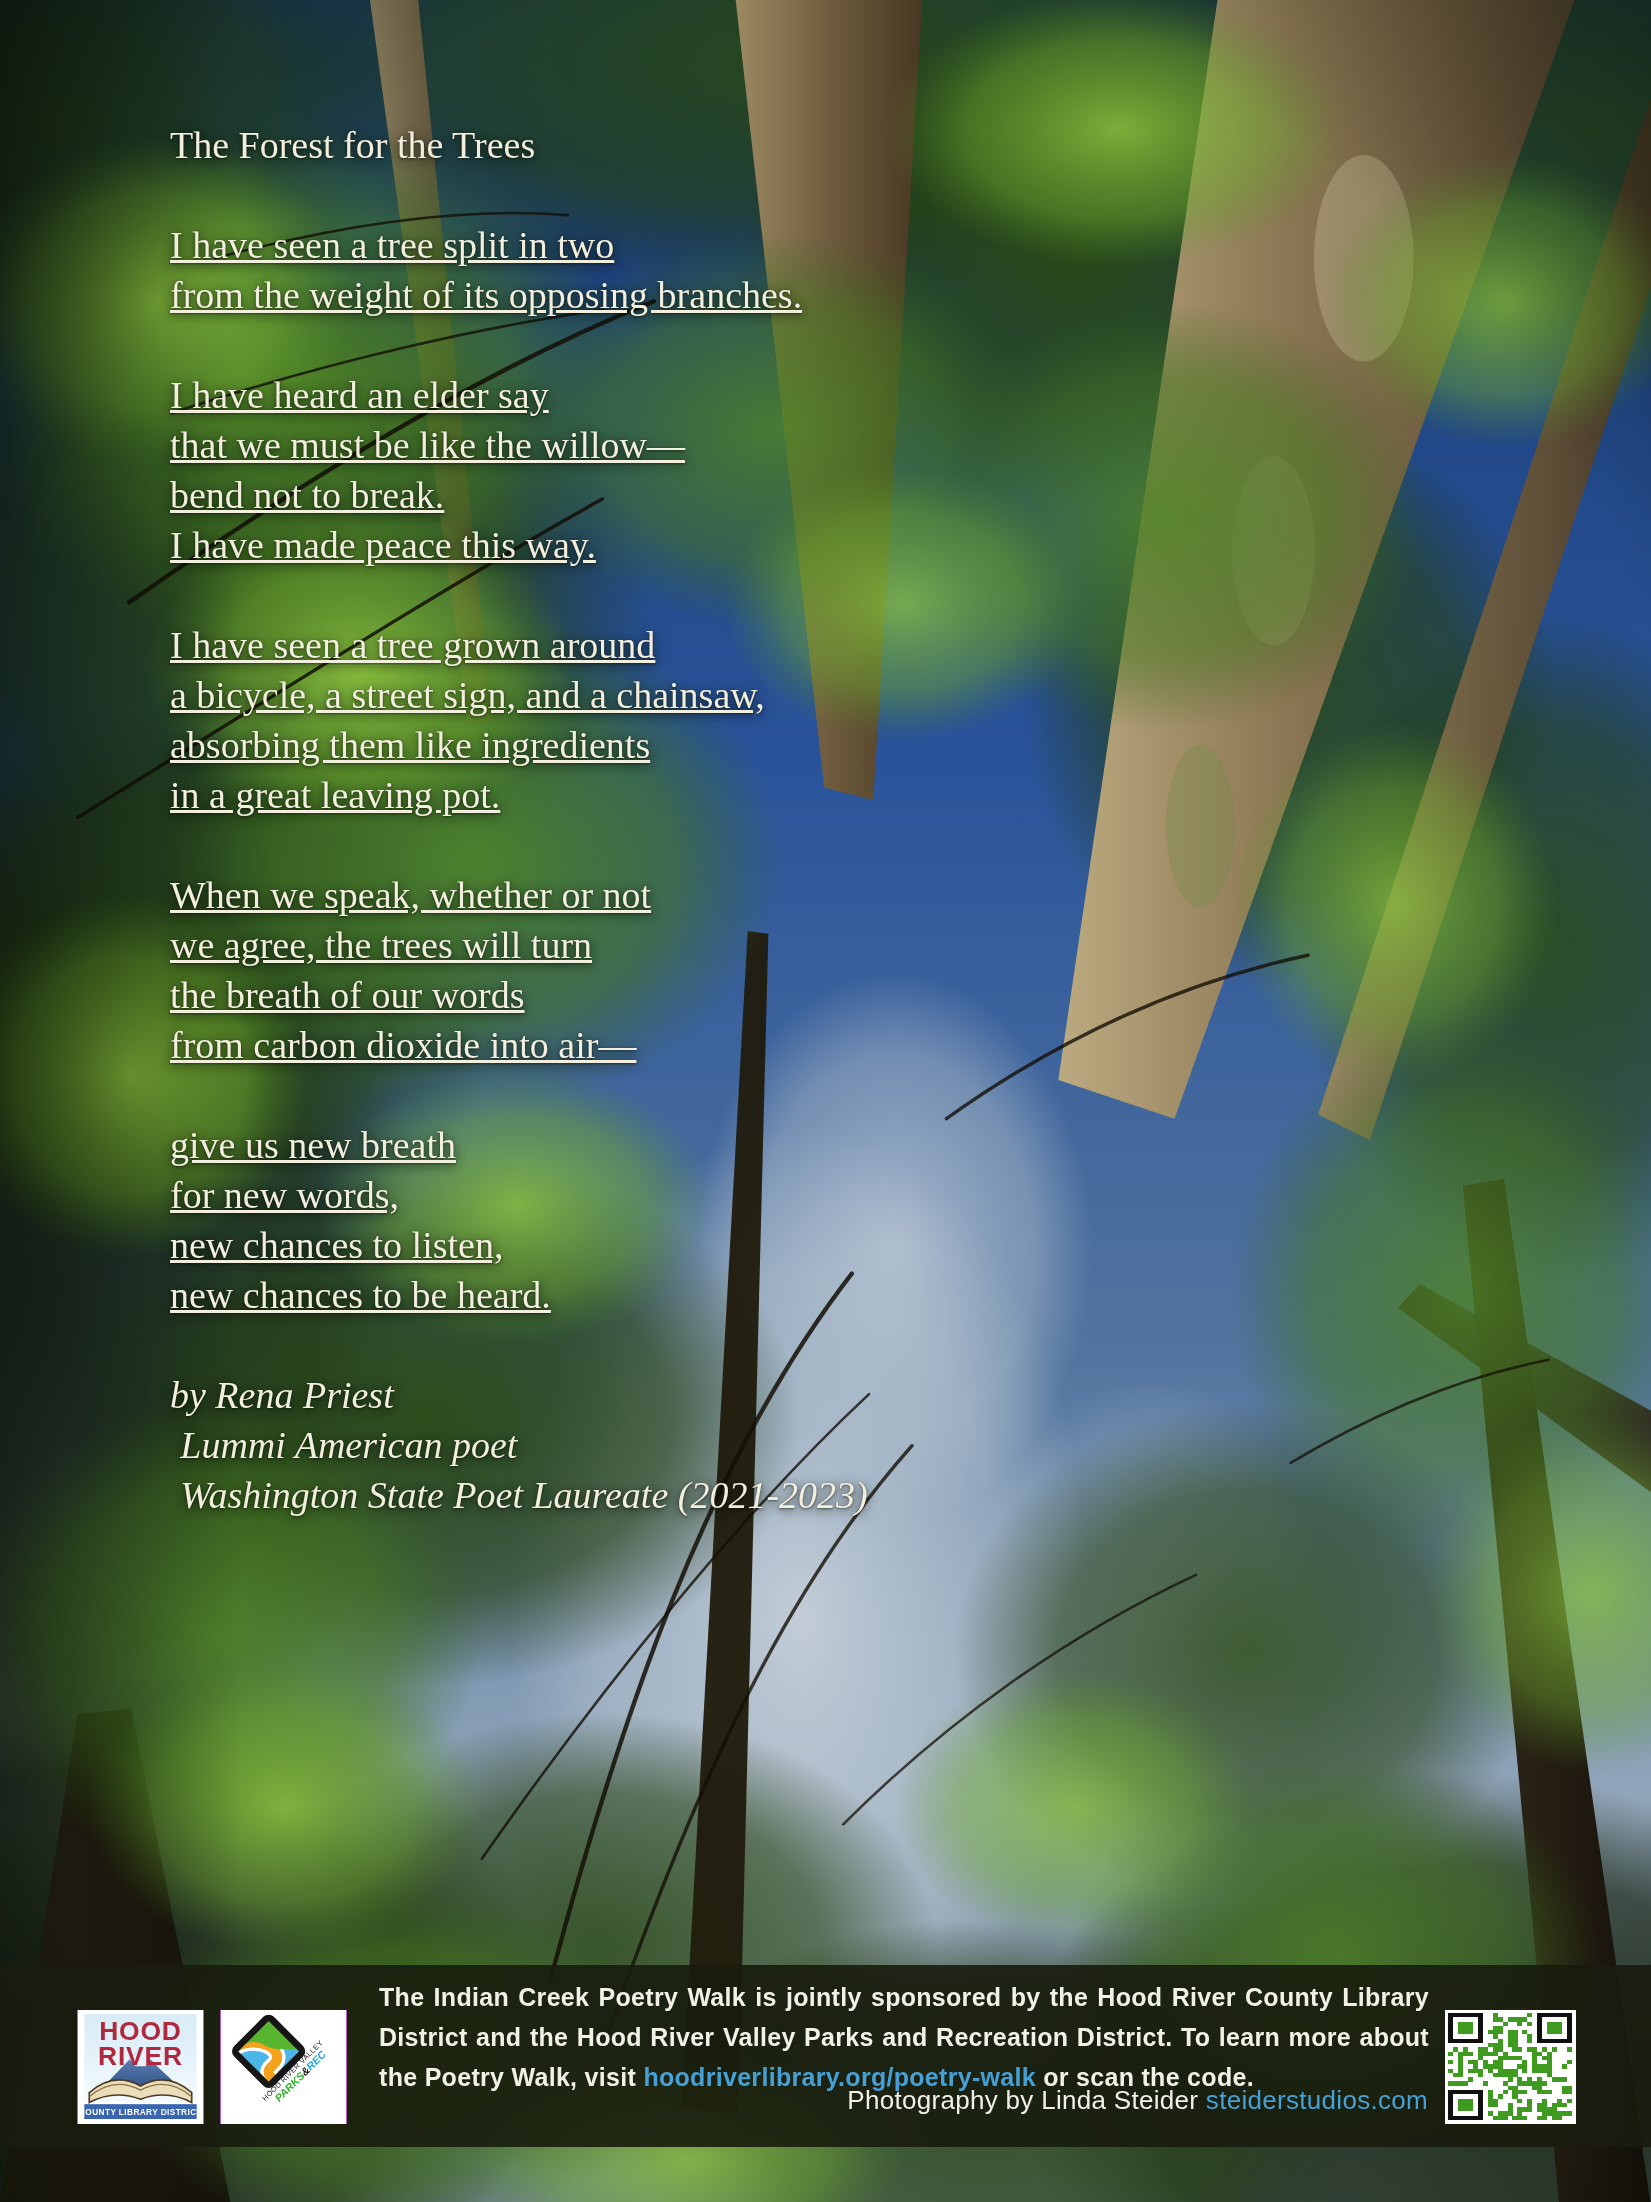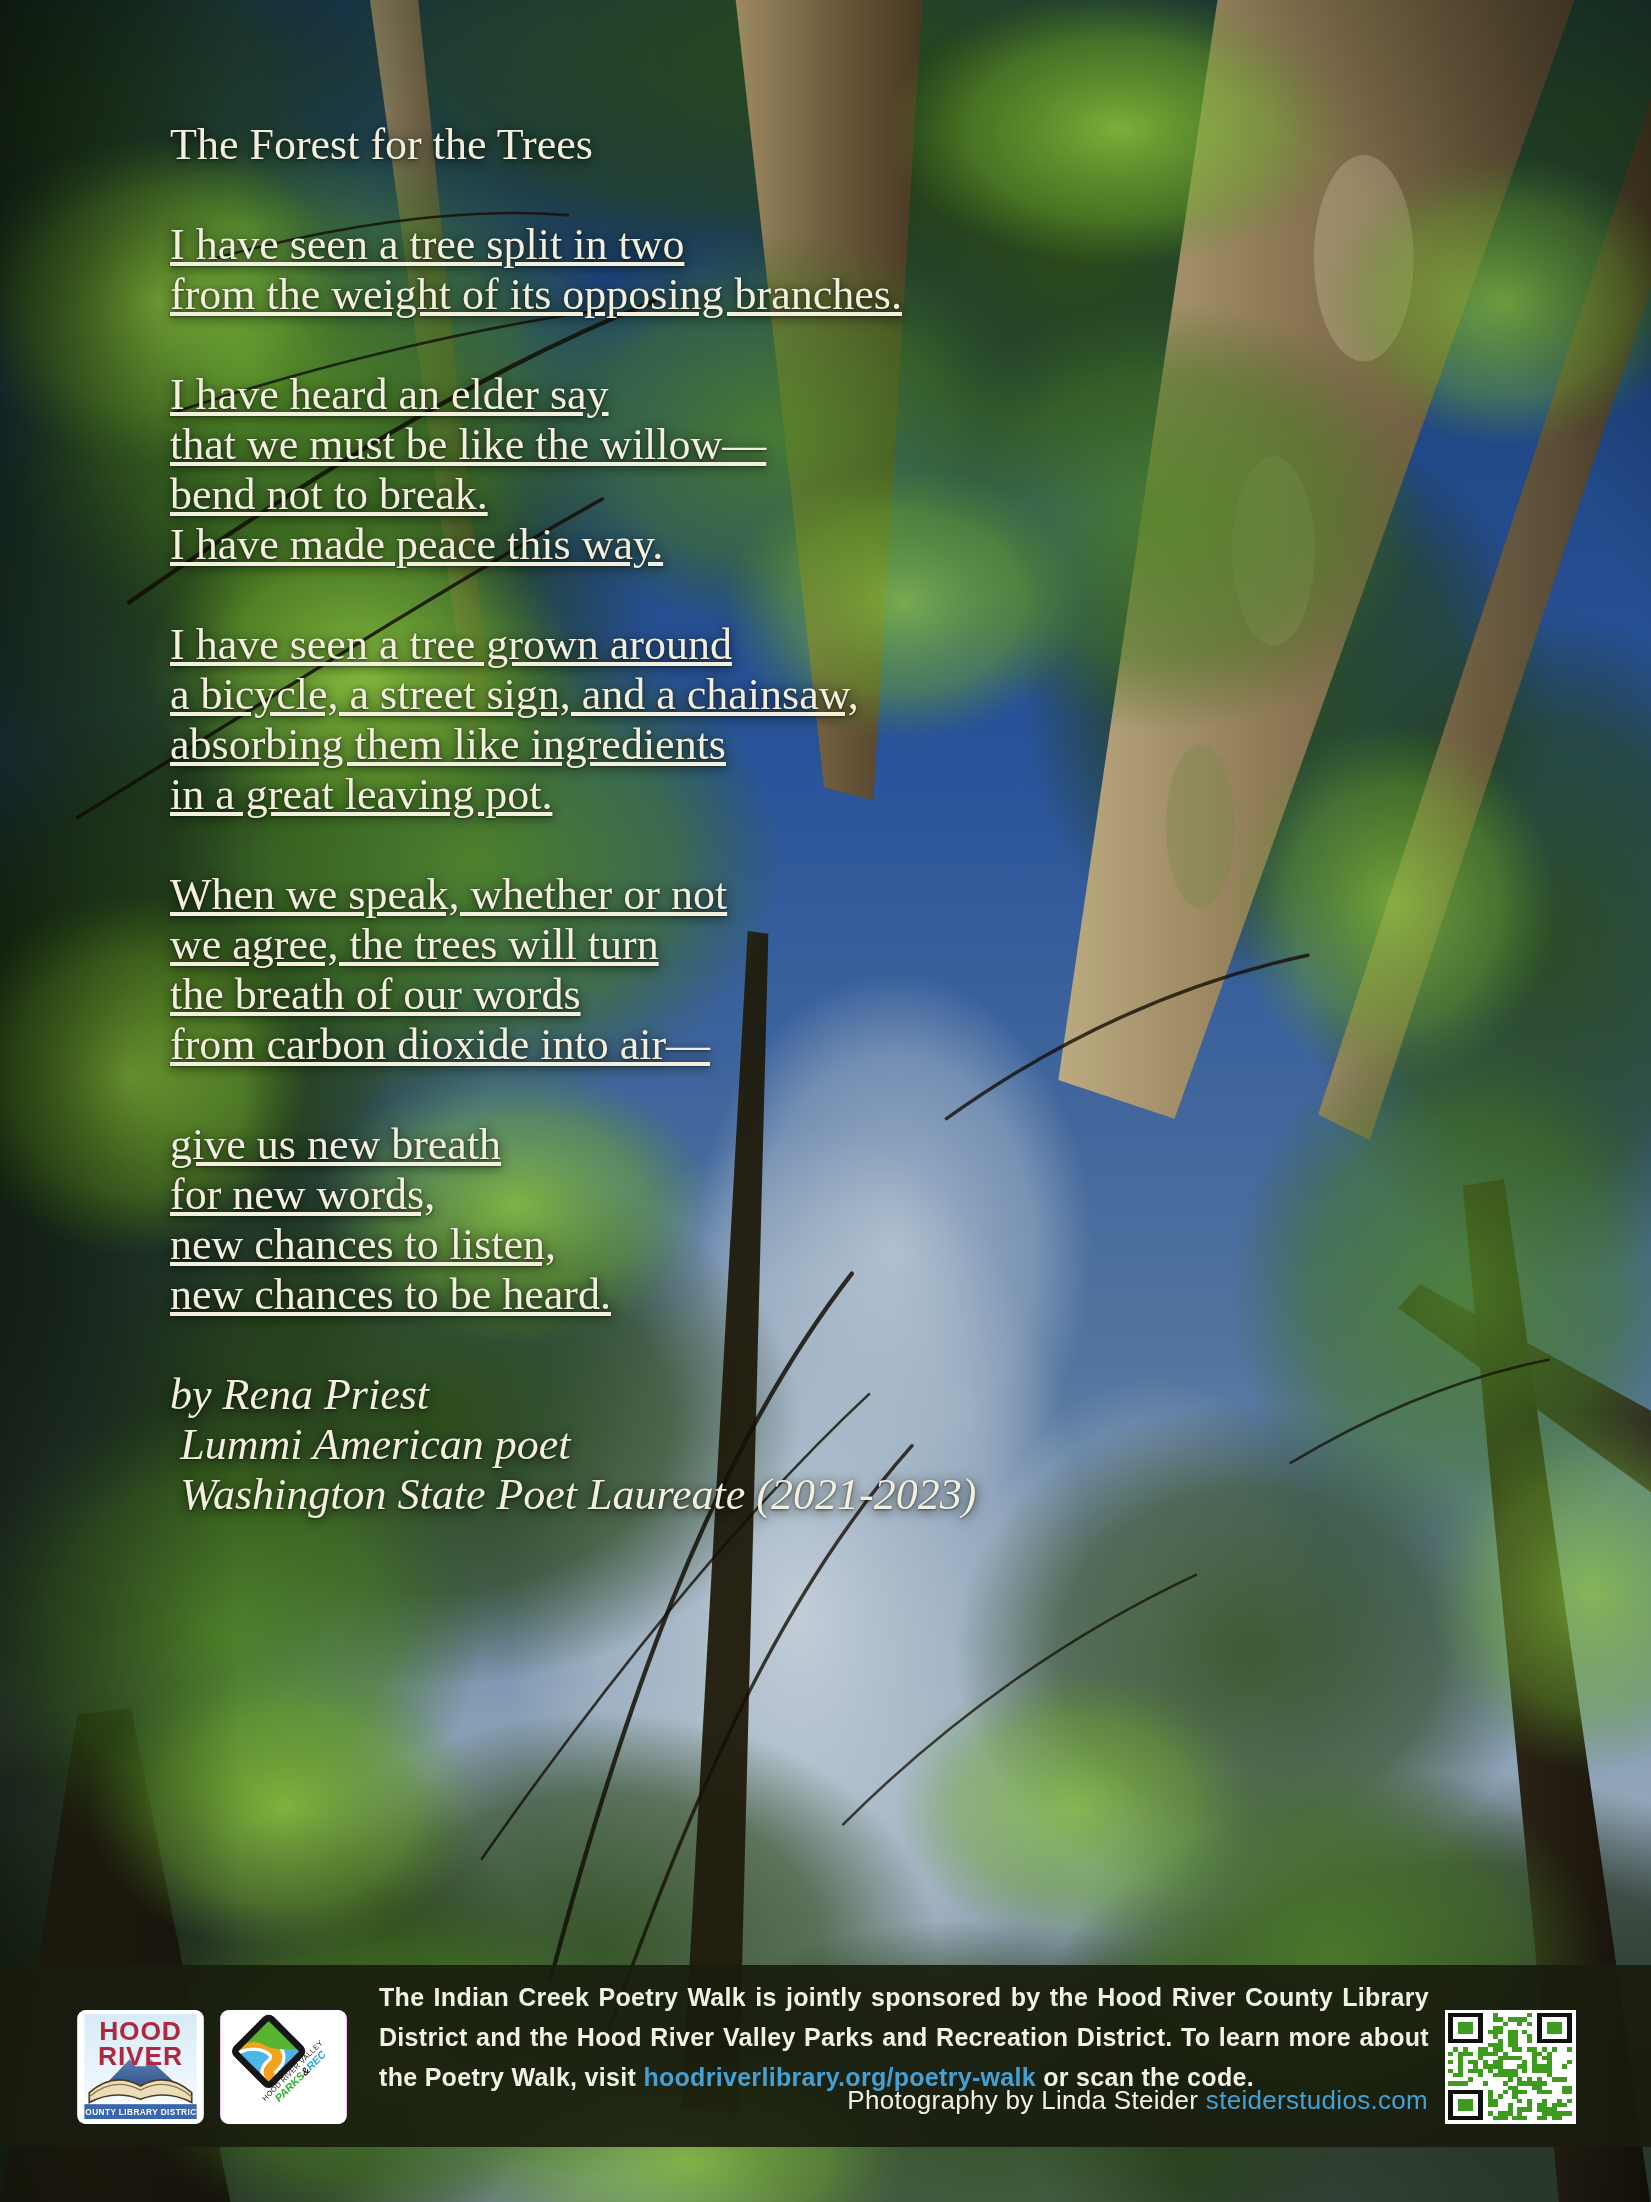--- a/index.html
+++ b/index.html
@@ -1,29 +1,29 @@
 <!DOCTYPE html>
 <html style="font-size:13.8px"><head>
 <meta charset="utf-8">
 <style>
   html,body{margin:0;padding:0;background:#0c1406;}
   #poster{position:relative;width:1652px;height:2203px;overflow:hidden;font-family:"Liberation Serif",serif;}
   #bg{position:absolute;left:0;top:0;width:100%;height:100%;display:block;}
 
   
-  .poem{position:absolute;left:170px;top:120px;color:#f3efdf;font-size:44px;line-height:50px;
+  .poem{position:absolute;left:170px;top:120px;color:#f3efdf;font-size:38px;line-height:50px;
         text-shadow:0 1.7px 12px rgba(8,14,4,.8),0 0.9px 2.6px rgba(8,14,4,.55);white-space:nowrap;}
   .poem-title{margin-bottom:50px;}
   .stanza{margin-bottom:50px;text-decoration:underline;}
   .attribution{font-style:italic;}
   .attribution .indent{padding-left:10.3px;}
 
   
   .footer-bar{position:absolute;left:0;top:1965px;width:1652px;height:182px;background:rgba(24,28,13,.9);}
-  .logo-card{position:absolute;top:45px;width:127px;height:114px;background:#f0abfc;border-radius:9px;overflow:hidden;}
+  .logo-card{position:absolute;top:45px;width:127px;height:114px;background:#a21caf;border-radius:0;overflow:hidden;}
   .logo-card.library{left:77px;}
   .logo-card.parks{left:220px;}
   .logo-card svg{display:block;width:100%;height:100%;}
   .sponsor{position:absolute;left:379px;top:12px;width:1050px;margin:0;text-align:justify;
            font-family:"Liberation Sans",sans-serif;font-size:25px;line-height:40px;color:#f2f1e8;letter-spacing:0.3px;font-weight:bold;}
   .credit{position:absolute;right:224px;top:120px;margin:0;white-space:nowrap;
           font-family:"Liberation Sans",sans-serif;font-size:26px;color:#f2f1e8;letter-spacing:0.3px;}
   .link{color:#45a1d5;cursor:pointer;}
   .qr{position:absolute;left:1368px;top:45px;width:131px;height:114px;background:#ffffff;}
   .qr{left:auto;right:76px;} 

